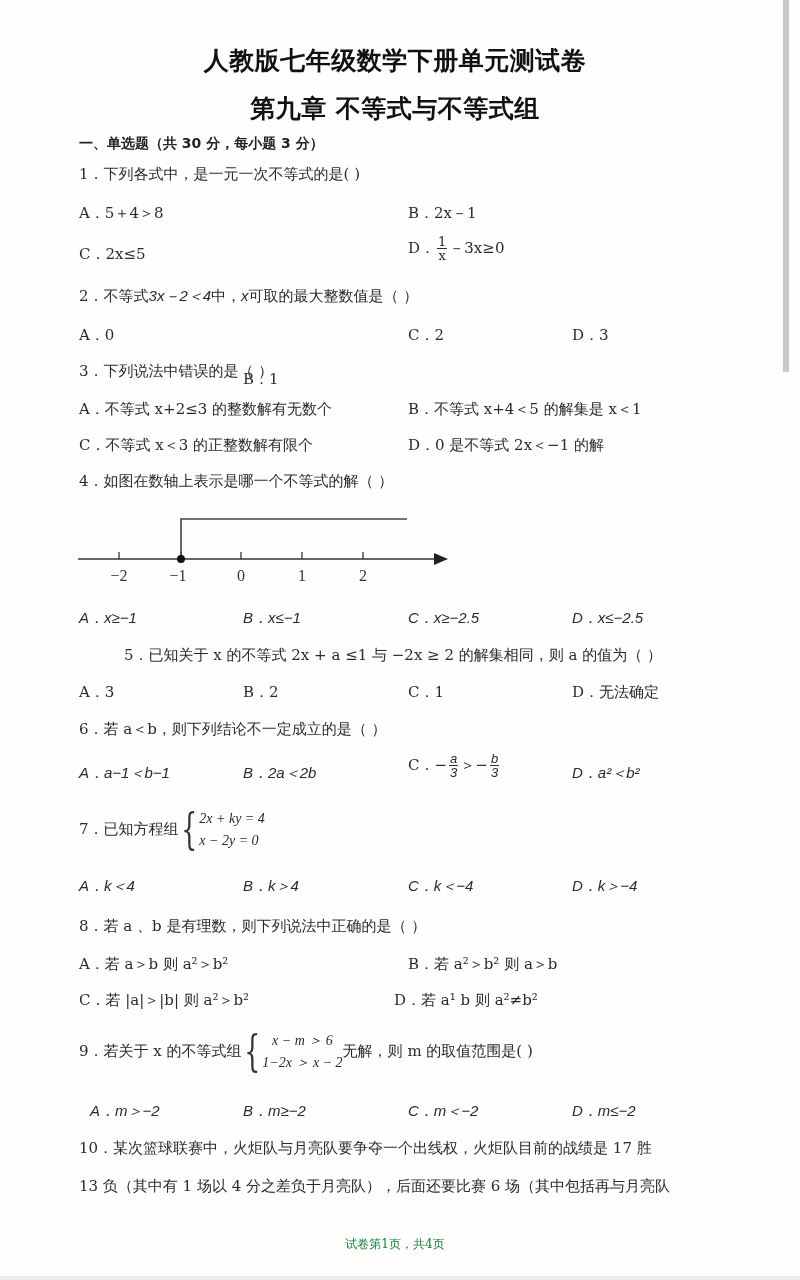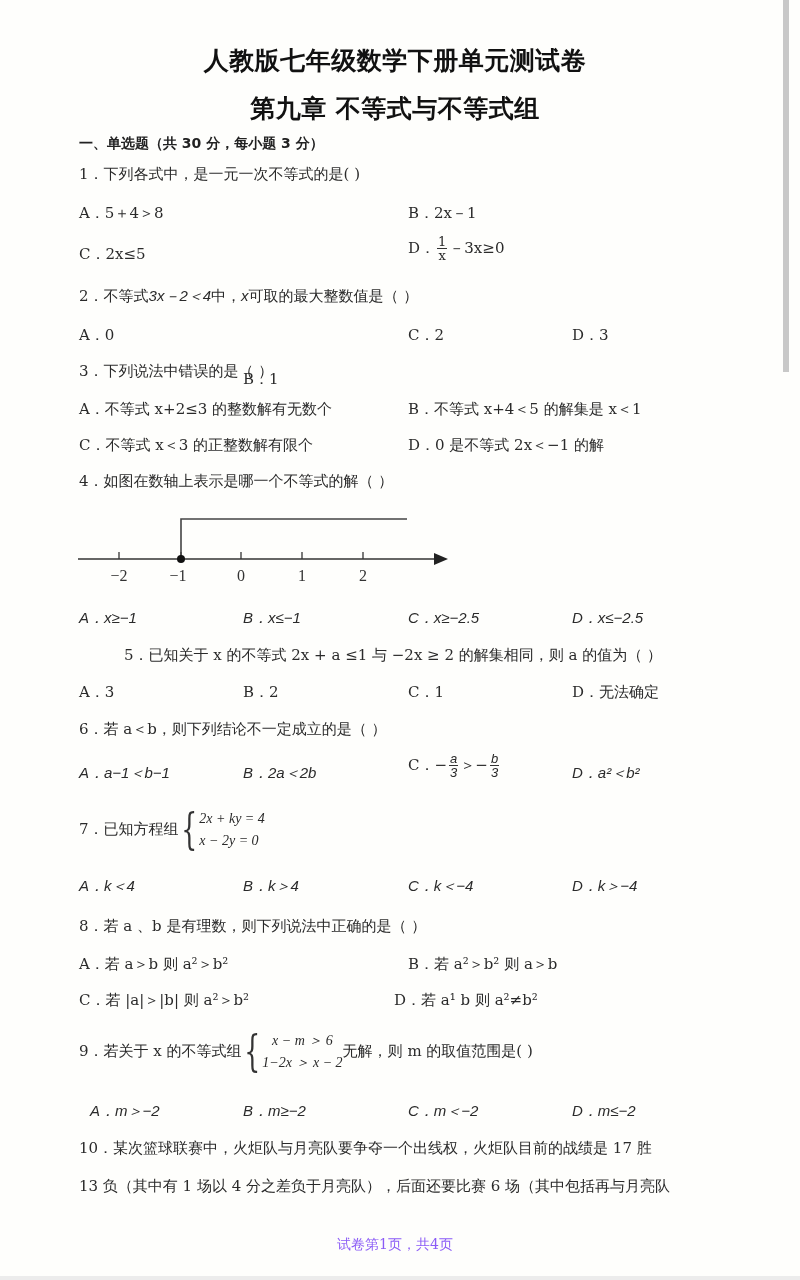--- a/index.html
+++ b/index.html
@@ -21,21 +21,21 @@
     font-weight:bold; font-size:14px; color:#222;
   }
   .q { font-size:15px; left:79px; }
   .opt { font-size:15px; }
   .m { font-style:italic; font-family:Liberation Sans, sans-serif; }
   .frac { display:inline-block; vertical-align:middle; text-align:center; line-height:1; margin:0 2px; }
   .frac .n { display:block; font-size:13px; padding:0 1px; }
   .frac .d { display:block; font-size:13px; border-top:1px solid #333; padding:0 1px; }
   .brace { display:inline-block; vertical-align:middle; font-size:42px; line-height:1; transform:scaleX(0.6); margin:0 -3px; font-weight:lighter; color:#333; }
   .sys { display:inline-block; vertical-align:middle; font-size:14px; line-height:22px; font-family:"Liberation Serif",serif; }
-  .footer { left:0; width:790px; text-align:center; top:1236px; font-size:14px; color:#8b5cf6; }
+  .footer { left:0; width:790px; text-align:center; top:1236px; font-size:12px; color:#15803d; }
   .scrollbar {
     position:absolute; left:783px; top:0; width:6px; height:372px; background:#c8c8c8;
   }
   .bottom-strip { position:absolute; left:0; top:1276px; width:800px; height:4px; background:#ececec; }
   .numline { position:absolute; left:70px; top:505px; }
 </style>
 </head>
 <body>
 
 <div>

